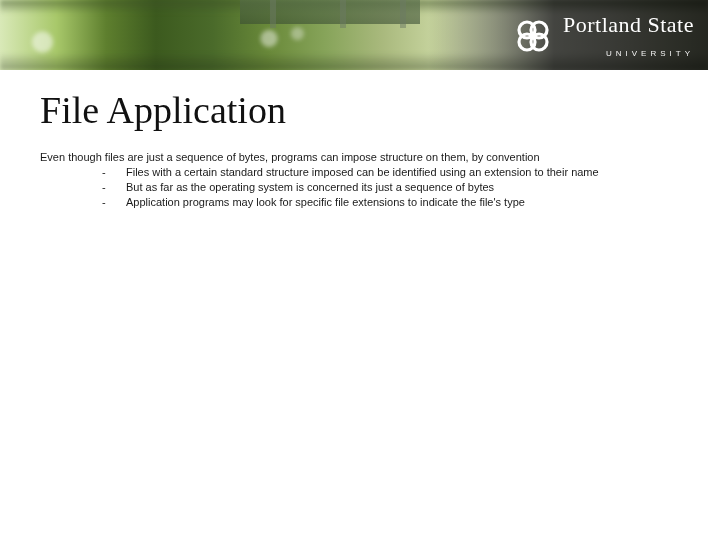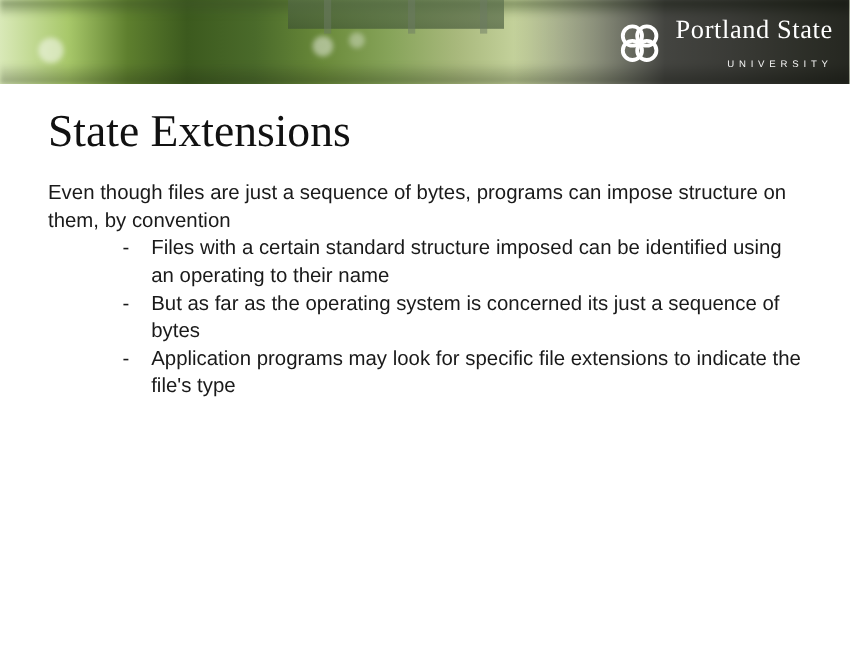--- a/index.html
+++ b/index.html
@@ -98,21 +98,21 @@
     padding: 18px 40px 0 40px;
   }
   .title {
     font-family: Georgia, 'Times New Roman', serif;
     font-size: 38px;
     font-weight: 400;
     margin: 0 0 18px 0;
     color: #111;
   }
   .body-text {
-    font-size: 17px;
+    font-size: 11px;
     line-height: 1.35;
   }
   .intro {
     margin: 0 0 0 0;
     padding-left: 0;
   }
   ul.bullets {
     list-style: none;
     margin: 0;
     padding: 0 0 0 62px;
@@ -156,25 +156,25 @@
         </svg>
       </span>
       <span class="logo-text">
         <span class="logo-text-main">Portland State</span>
         <span class="logo-text-sub">UNIVERSITY</span>
       </span>
     </div>
   </div>
 
   <div class="content">
-    <h1 class="title">State Extensions</h1>
+    <h1 class="title">File Application</h1>
 
     <div class="body-text">
       <p class="intro">Even though files are just a sequence of bytes, programs can impose structure on them, by convention</p>
       <ul class="bullets">
-        <li><span>Files with a certain standard structure imposed can be identified using an operating to their name</span></li>
+        <li><span>Files with a certain standard structure imposed can be identified using an extension to their name</span></li>
         <li><span>But as far as the operating system is concerned its just a sequence of bytes</span></li>
         <li><span>Application programs may look for specific file extensions to indicate the file's type</span></li>
       </ul>
     </div>
   </div>
 
 </div>
 
 </body></html>

